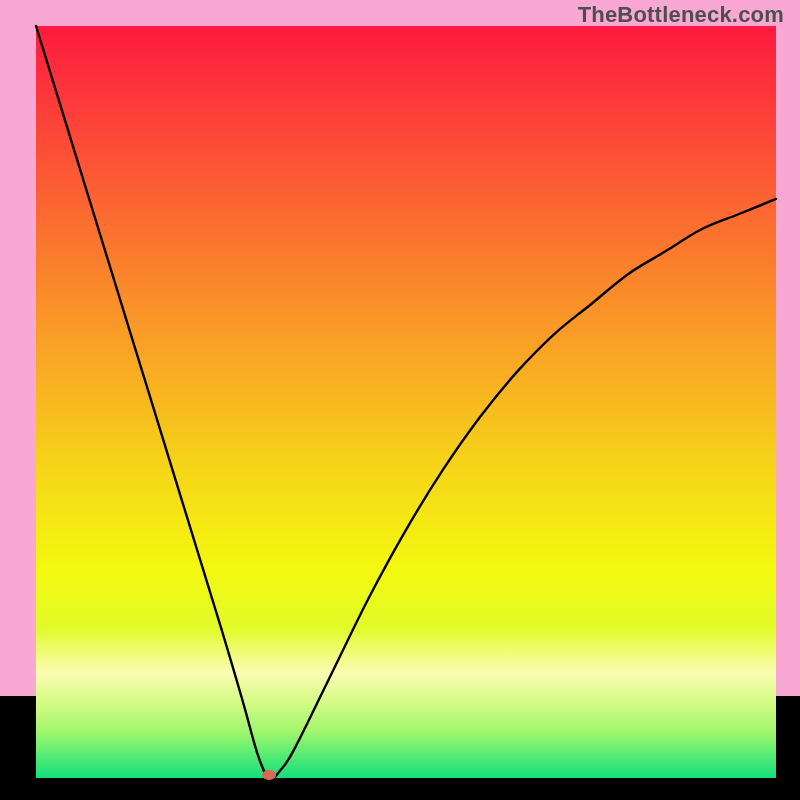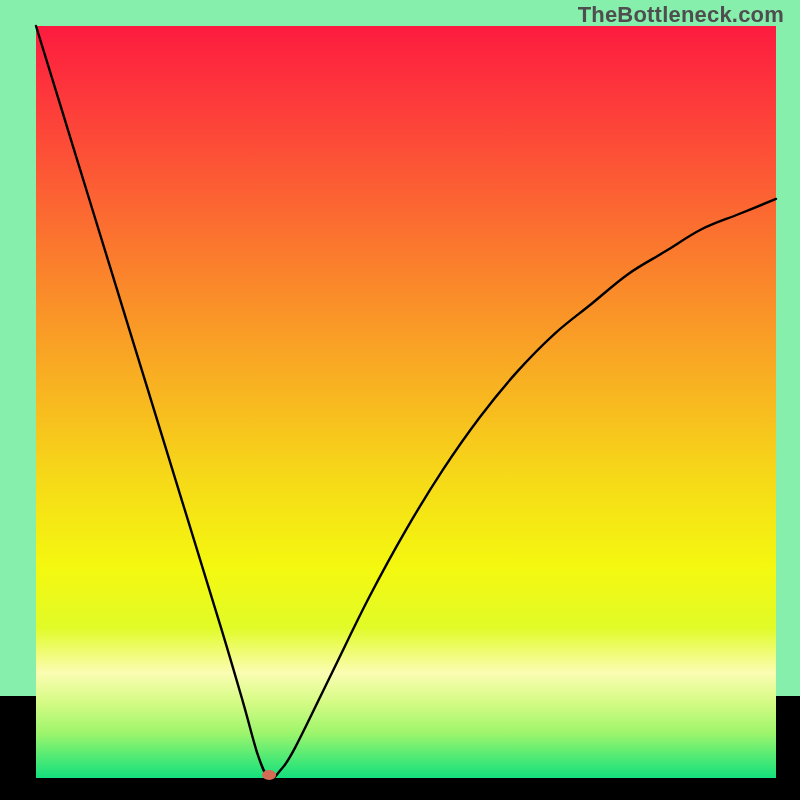--- a/index.html
+++ b/index.html
@@ -7,21 +7,21 @@
     padding: 0;
     width: 800px;
     height: 800px;
     background: #000;
     font-family: Arial, Helvetica, sans-serif;
   }
   .stage {
     position: relative;
     width: 800px;
     height: 696px;
-    background: #86efac;
+    background: #f9a8d4;
   }
   .watermark {
     position: absolute;
     top: 2px;
     right: 16px;
     color: #4e4e4e;
     font-size: 22px;
     font-weight: 600;
     letter-spacing: 0.2px;
     z-index: 5;

